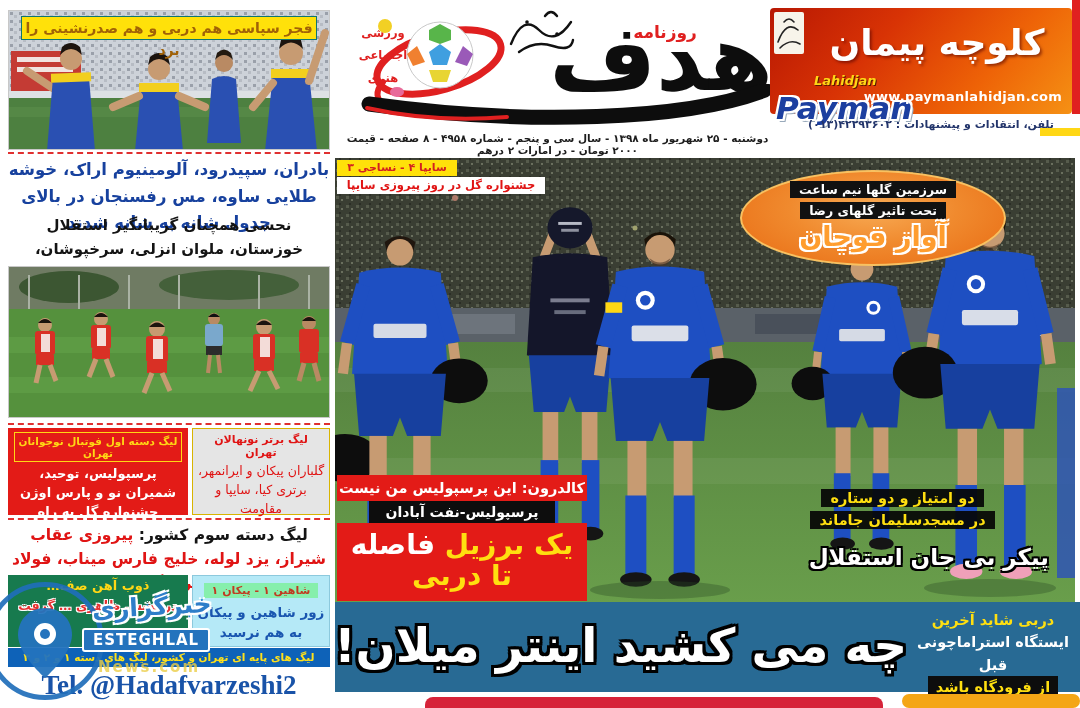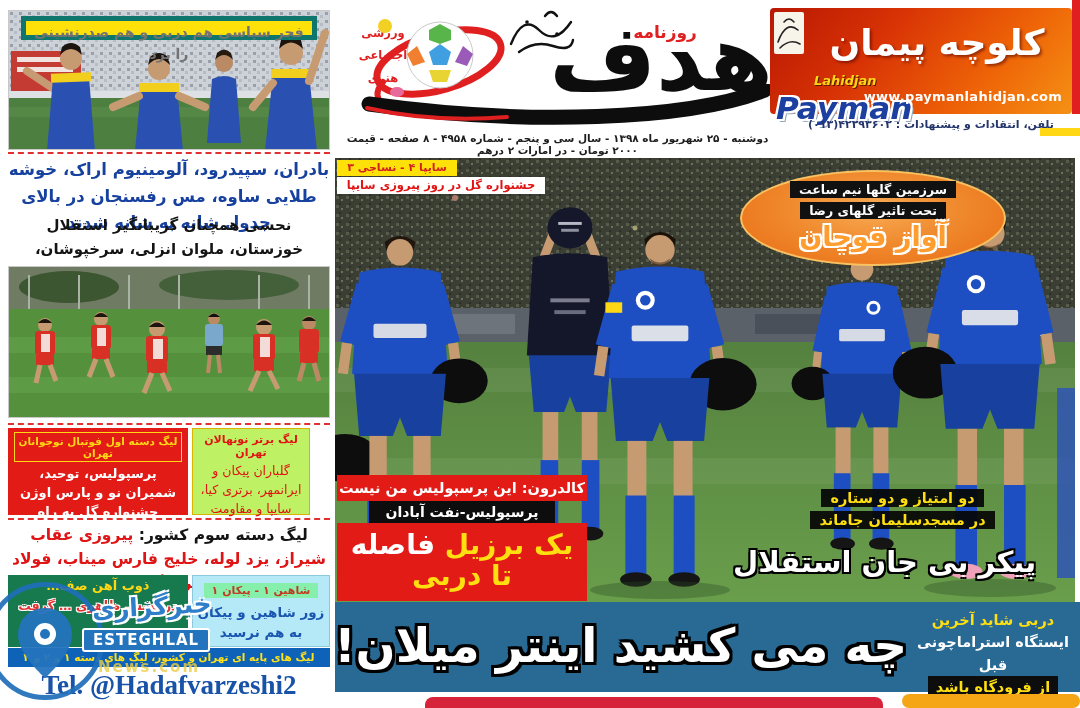--- a/index.html
+++ b/index.html
@@ -8,21 +8,21 @@
   #page *{box-sizing:border-box;}
   .abs{position:absolute;}
   .rtl{direction:rtl;unicode-bidi:embed;}
   .ol-black{text-shadow:-2px -2px 0 #000,2px -2px 0 #000,-2px 2px 0 #000,2px 2px 0 #000,0 2px 0 #000,0 -2px 0 #000;}
   .ol-black-big{text-shadow:-3px -3px 0 #000,3px -3px 0 #000,-3px 3px 0 #000,3px 3px 0 #000,0 3px 0 #000,0 -3px 0 #000,3px 0 0 #000,-3px 0 0 #000;}
   .ol-white{text-shadow:-2px -2px 0 #fff,2px -2px 0 #fff,-2px 2px 0 #fff,2px 2px 0 #fff;}
 
   
   .tl-photo{left:8px;top:10px;width:322px;height:140px;border:1px solid #c8c8c8;overflow:hidden;}
   .tl-caption{position:absolute;left:12px;top:5px;right:12px;height:24px;background:#ffe10a;
-    border:5px solid #0f766e;color:#737373;font-weight:bold;font-size:14px;line-height:22px;text-align:center;}
+    border:1px solid #0f766e;color:#a16207;font-weight:bold;font-size:14px;line-height:22px;text-align:center;}
 
   
   .masthead{left:335px;top:0;width:445px;height:152px;}
   .tagline{left:22px;top:22px;width:52px;color:#e02020;font-weight:bold;font-size:11.5px;line-height:1.95;text-align:center;}
   .ball-svg{left:32px;top:8px;}
   .callig-svg{left:170px;top:6px;}
   .rooznameh{left:292px;top:22px;width:76px;color:#e02020;font-weight:bold;font-size:17px;text-align:center;}
   .logo-text{left:218px;top:0px;width:220px;height:120px;color:#0d0d0d;font-weight:bold;font-size:92px;line-height:118px;text-align:center;}
   .swoosh-svg{left:22px;top:84px;}
   .dateline{left:0;top:132px;width:445px;color:#1c1c1c;font-weight:bold;font-size:10.5px;text-align:center;}
@@ -43,21 +43,21 @@
   .yellow-edge-strip{left:1040px;top:128px;width:40px;height:8px;background:#ffd715;}
 
   
   .divider{left:8px;width:322px;border-top:2px dashed #e03030;height:0;}
   .hl-blue{left:8px;top:157px;width:322px;color:#17419e;font-weight:bold;font-size:16.5px;line-height:1.62;text-align:center;}
   .hl-black{left:8px;top:213px;width:322px;color:#141414;font-weight:bold;font-size:15px;line-height:1.6;text-align:center;}
   .ml-photo{left:8px;top:266px;width:322px;height:152px;border:1px solid #c8c8c8;overflow:hidden;}
   .box-red{left:8px;top:428px;width:180px;height:87px;background:#e31b17;padding:4px 6px;}
   .box-red-header{border:1px solid #ffd715;color:#ffd715;font-weight:bold;font-size:10.5px;text-align:center;padding:2px 1px;}
   .box-red-body{color:#fff;font-weight:bold;font-size:13px;line-height:1.45;text-align:center;margin-top:3px;}
-  .box-yellow{left:192px;top:428px;width:118px;height:87px;background:#bef264;border:1px solid #d8b400;padding:4px 4px;}
+  .box-yellow{left:192px;top:428px;width:138px;height:87px;background:#e5e5e5;border:1px solid #d8b400;padding:4px 4px;}
   .box-yellow-header{color:#e01414;font-weight:bold;font-size:11px;text-align:center;}
   .box-yellow-body{color:#e01414;font-weight:normal;font-size:12.5px;line-height:1.5;text-align:center;margin-top:3px;}
   .hl-third{left:8px;top:523px;width:322px;font-weight:bold;font-size:15.5px;line-height:1.55;text-align:center;}
   .hl-third .t-black{color:#141414;}
   .hl-third .t-red{color:#e01414;}
   .box-green{left:8px;top:575px;width:180px;height:72px;background:#177a4e;padding:3px 6px;}
   .box-green-header{color:#ffd715;font-weight:bold;font-size:13px;text-align:center;}
   .box-green-body{color:#e63030;font-weight:bold;font-size:12.5px;line-height:1.45;text-align:center;margin-top:4px;
     text-shadow:-1px -1px 0 #fff,1px -1px 0 #fff,-1px 1px 0 #fff,1px 1px 0 #fff;}
   .box-cyan{left:192px;top:575px;width:138px;height:72px;background:#b5e9f7;border:1px solid #8cc9dd;padding:3px 4px;text-align:center;}
@@ -82,21 +82,21 @@
   .badge-big{color:#ff9d2e;font-weight:bold;font-size:27px;line-height:1.15;}
   .ov-left{position:absolute;left:2px;top:317px;width:250px;text-align:center;}
   .ov-quote{background:#e31b17;color:#fff;font-weight:bold;font-size:14.5px;padding:5px 2px;}
   .ov-match{background:#0d0d0d;color:#fff;font-weight:bold;font-size:14px;width:186px;margin:0 auto;padding:3px 0;}
   .ov-derby{background:#e31b17;padding:7px 2px 9px;font-weight:bold;font-size:28px;line-height:1.1;}
   .ov-derby .y{color:#ffdf10;} .ov-derby .w{color:#fff;}
   .ov-right-yellow{position:absolute;left:455px;top:330px;width:225px;text-align:center;}
   .ov-right-yellow span{display:inline-block;background:rgba(5,5,5,.92);color:#ffdf10;font-weight:bold;
     font-size:14.5px;padding:1px 9px;margin-bottom:3px;}
   .ov-right-white{position:absolute;left:398px;top:384px;width:316px;color:#fff;font-weight:bold;
-    font-size:29px;line-height:1.38;text-align:left;}
+    font-size:23px;line-height:1.38;text-align:right;}
 
   
   .banner{left:335px;top:602px;width:745px;height:90px;background:#286a94;}
   .banner-headline{position:absolute;left:0;top:2px;width:572px;height:86px;color:#fff;font-weight:bold;
     font-size:47px;line-height:84px;text-align:center;white-space:nowrap;}
   .banner-side{position:absolute;left:574px;top:7px;width:168px;text-align:center;font-weight:bold;font-size:14.5px;line-height:1.55;}
   .banner-side .y{color:#ffdf10;} .banner-side .w{color:#fff;}
   .banner-side .blk{display:inline-block;background:#0d0d0d;color:#ffdf10;padding:0 8px;}
   .strip-red{left:425px;top:697px;width:458px;height:11px;background:#d62339;border-radius:8px 8px 0 0;}
   .strip-orange{left:902px;top:694px;width:178px;height:14px;background:#f4a616;border-radius:8px;}

